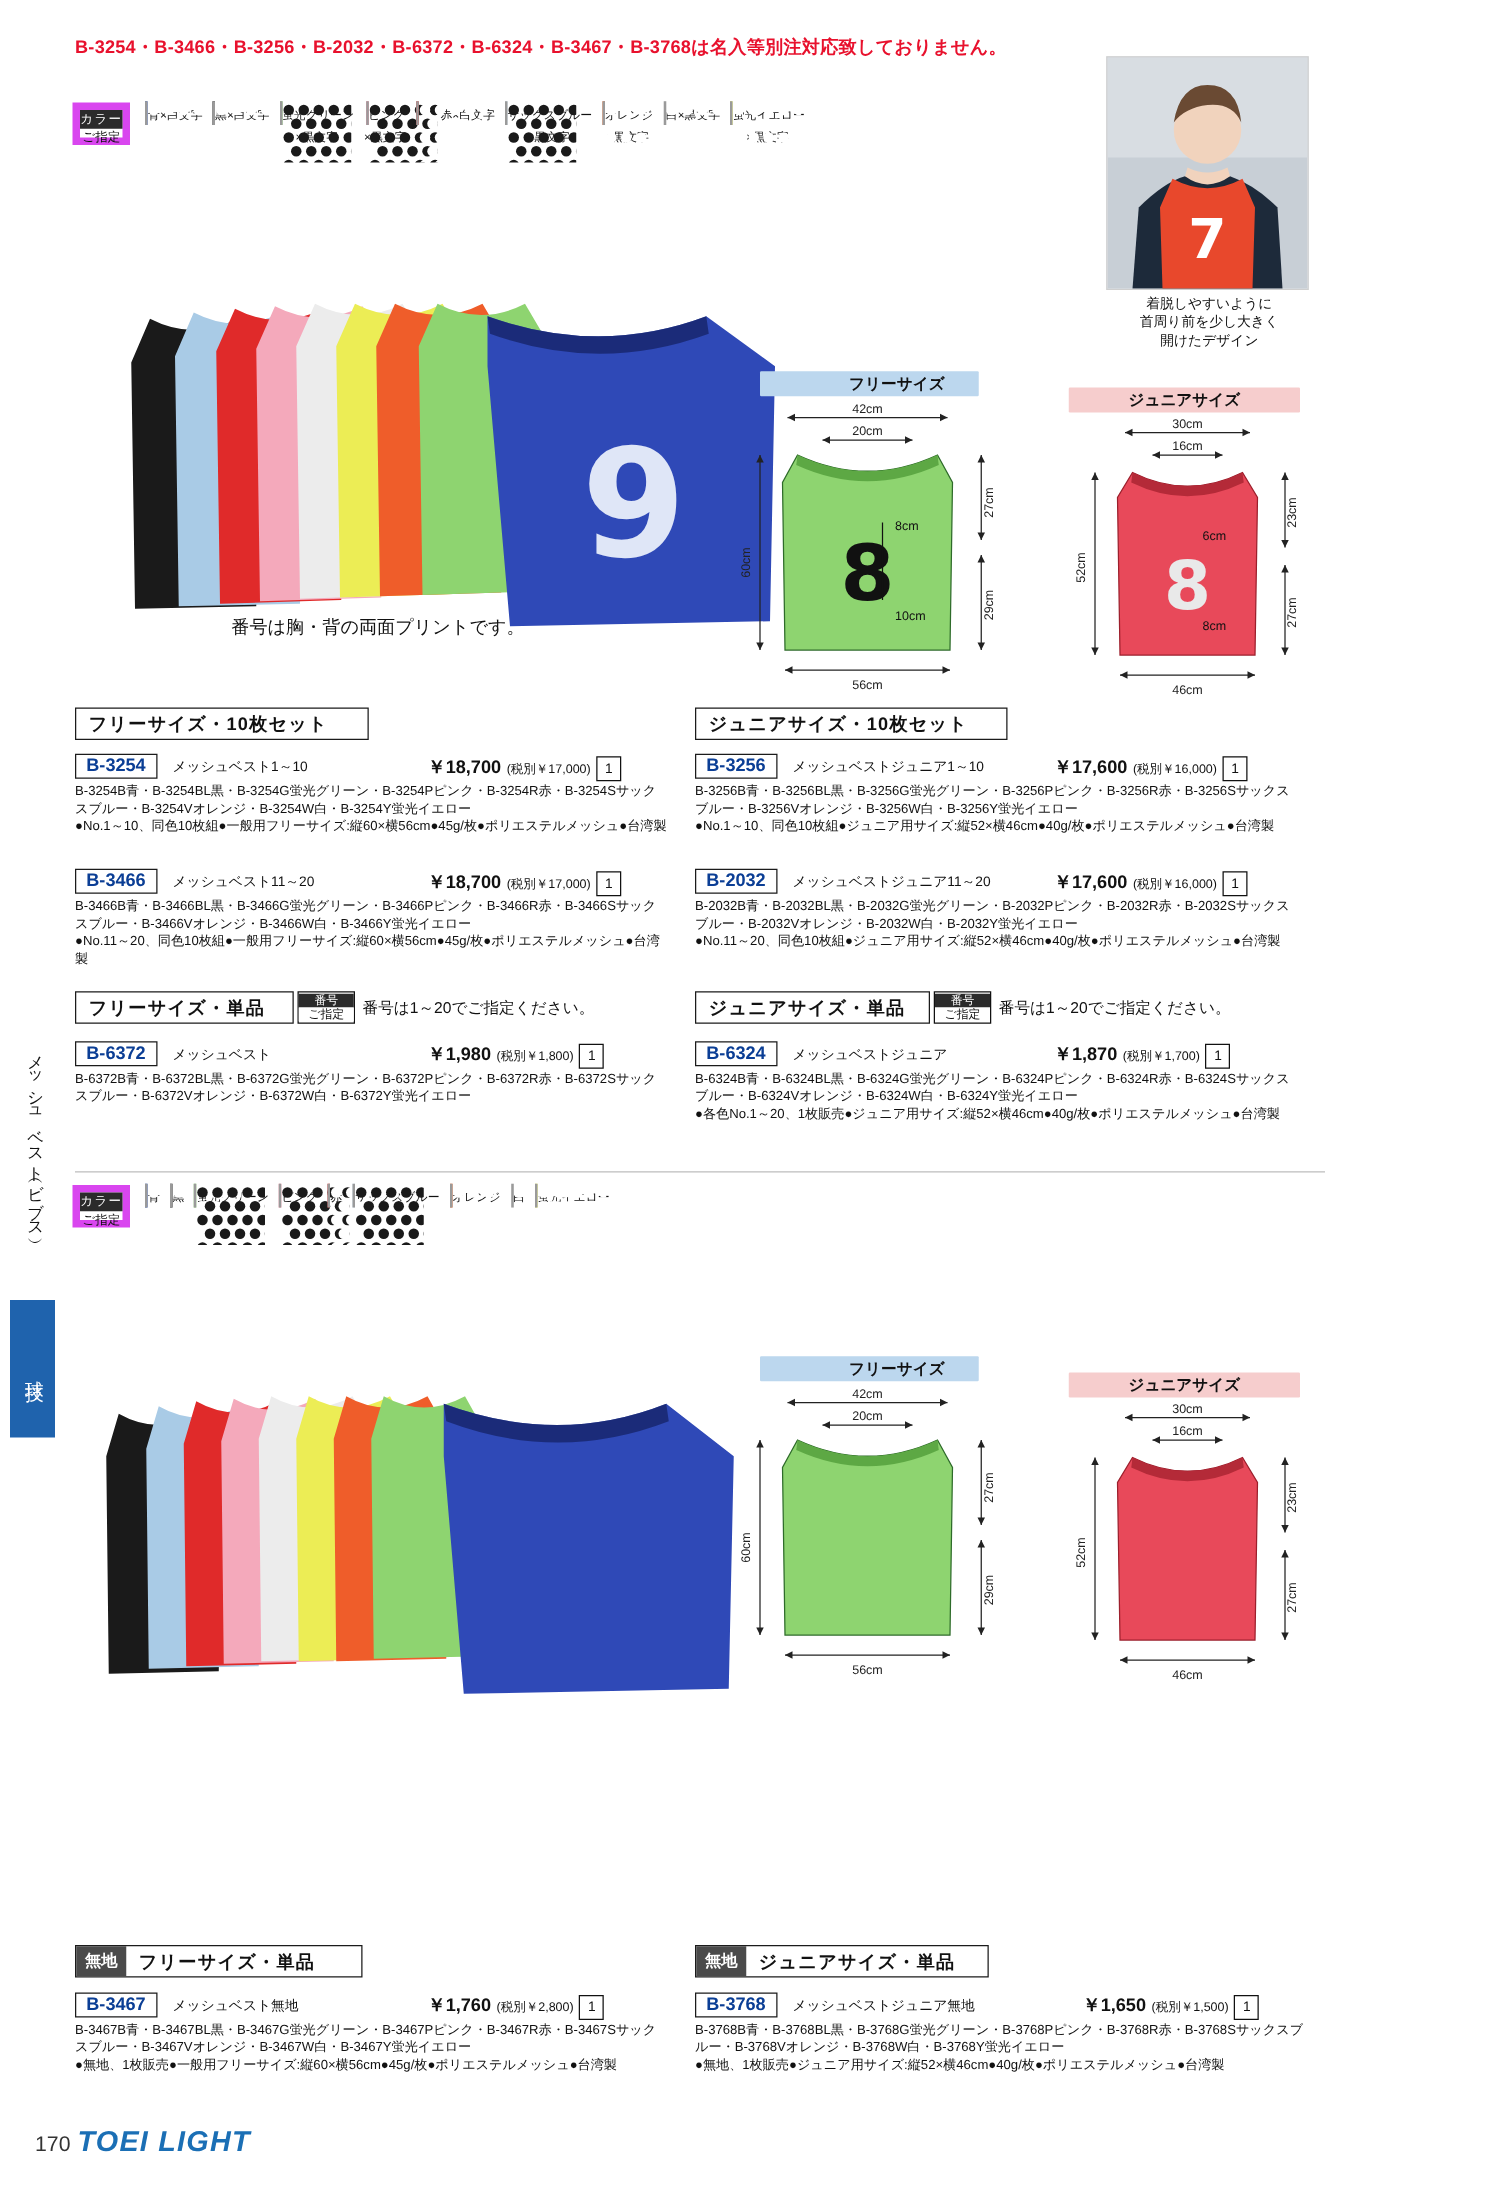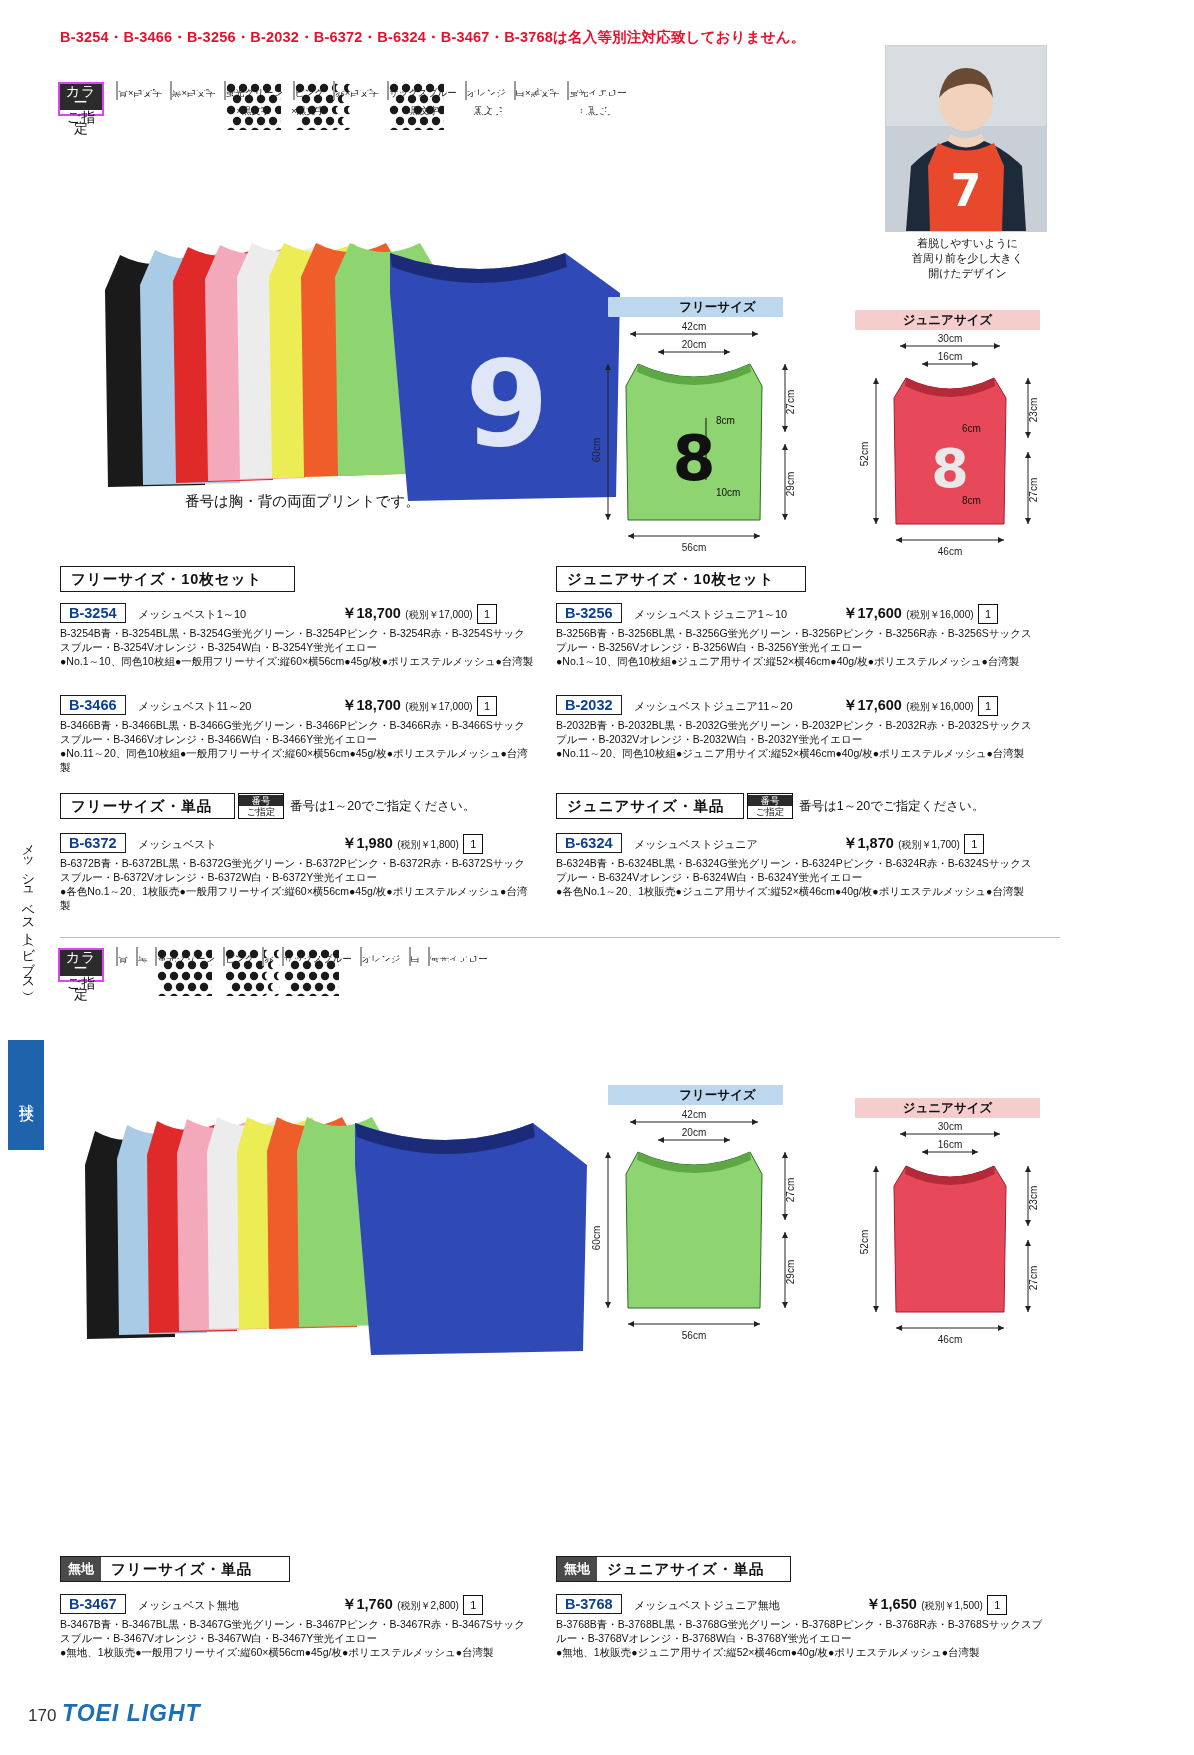--- a/index.html
+++ b/index.html
@@ -9,22 +9,22 @@
     color:#111;overflow:hidden;
   }
   .pg{position:absolute;inset:0;}
   
   .abs{position:absolute;}
   .tiny{font-size:10px;line-height:13px;}
   
   .notice{left:60px;top:28px;width:900px;font-size:14.5px;color:#e8112d;font-weight:bold;letter-spacing:.2px;}
   
   .colorbar{left:58px;top:82px;}
-  .colortag{width:46px;height:34px;border:2px solid #d946ef;background:#fff;display:inline-block;vertical-align:top;
-            font-size:14px;line-height:11px;text-align:center;box-sizing:border-box;}
+  .colortag{width:46px;height:34px;border:6px solid #d946ef;background:#fff;display:inline-block;vertical-align:top;
+            font-size:10px;line-height:11px;text-align:center;box-sizing:border-box;}
   .colortag .t1{display:block;background:#2b2b2b;color:#fff;padding:2px 0 2px;letter-spacing:1px;}
   .colortag .t2{display:block;padding:2px 0;}
   .chipwrap{display:inline-block;vertical-align:top;margin-left:8px;text-align:center;}
   .chip{width:56px;height:48px;border:1px solid #9a9a9a;box-sizing:border-box;position:relative;overflow:hidden;}
   .chip .dots{position:absolute;inset:0;}
   .chiplabel{font-size:9.5px;line-height:12px;margin-top:3px;width:62px;}
   
   .photo{left:885px;top:45px;width:160px;height:185px;border:1px solid #cfcfcf;overflow:hidden;background:#dfe3e8;}
   .photocap{left:880px;top:236px;width:175px;font-size:11px;line-height:15px;text-align:center;}
   
@@ -195,21 +195,21 @@
               <circle cx="12" cy="39" r="4.2" fill="#ffffff"></circle>
               <circle cx="24" cy="39" r="4.2" fill="#ffffff"></circle>
               <circle cx="36" cy="39" r="4.2" fill="#ffffff"></circle>
               <circle cx="48" cy="39" r="4.2" fill="#ffffff"></circle>
               <circle cx="60" cy="39" r="4.2" fill="#ffffff"></circle>
               <circle cx="6" cy="50" r="4.2" fill="#ffffff"></circle>
               <circle cx="18" cy="50" r="4.2" fill="#ffffff"></circle>
               <circle cx="30" cy="50" r="4.2" fill="#ffffff"></circle>
               <circle cx="42" cy="50" r="4.2" fill="#ffffff"></circle>
               <circle cx="54" cy="50" r="4.2" fill="#ffffff"></circle>
-            </svg></span><span class="chiplabel" style="white-space: pre-line;">赤×白文字</span></span><span class="chipwrap"><span class="chip" style="background: rgb(207, 228, 243);"><svg width="56" height="48" class="dots">
+            </svg></span><span class="chiplabel" style="white-space: pre-line; padding-left: 17px;">赤×白文字</span></span><span class="chipwrap"><span class="chip" style="background: rgb(207, 228, 243);"><svg width="56" height="48" class="dots">
               <circle cx="6" cy="6" r="4.2" fill="#1a1a1a"></circle>
               <circle cx="18" cy="6" r="4.2" fill="#1a1a1a"></circle>
               <circle cx="30" cy="6" r="4.2" fill="#1a1a1a"></circle>
               <circle cx="42" cy="6" r="4.2" fill="#1a1a1a"></circle>
               <circle cx="54" cy="6" r="4.2" fill="#1a1a1a"></circle>
               <circle cx="12" cy="17" r="4.2" fill="#1a1a1a"></circle>
               <circle cx="24" cy="17" r="4.2" fill="#1a1a1a"></circle>
               <circle cx="36" cy="17" r="4.2" fill="#1a1a1a"></circle>
               <circle cx="48" cy="17" r="4.2" fill="#1a1a1a"></circle>
               <circle cx="60" cy="17" r="4.2" fill="#1a1a1a"></circle>
@@ -535,21 +535,20 @@
     <div>
       <span class="code">B-6372</span>
       <span class="pname">メッシュベスト</span>
       <span class="abs" style="left:282px;top:1px;">
         <span class="price">￥1,980</span>
         <span class="tiny">(税別￥1,800)</span>
         <span class="qty">1</span>
       </span>
     </div>
     <div class="variants">B-6372B青・B-6372BL黒・B-6372G蛍光グリーン・B-6372Pピンク・B-6372R赤・B-6372Sサックスブルー・B-6372Vオレンジ・B-6372W白・B-6372Y蛍光イエロー</div>
-    <div class="spec">●各色No.1～20、1枚販売●一般用フリーサイズ:縦60×横56cm●45g/枚●ポリエステルメッシュ●台湾製</div>
   </div>
 
   <div class="abs" style="left:556px;top:833px;width:480px;">
     <div>
       <span class="code">B-6324</span>
       <span class="pname">メッシュベストジュニア</span>
       <span class="abs" style="left:287px;top:1px;">
         <span class="price">￥1,870</span>
         <span class="tiny">(税別￥1,700)</span>
         <span class="qty">1</span>

